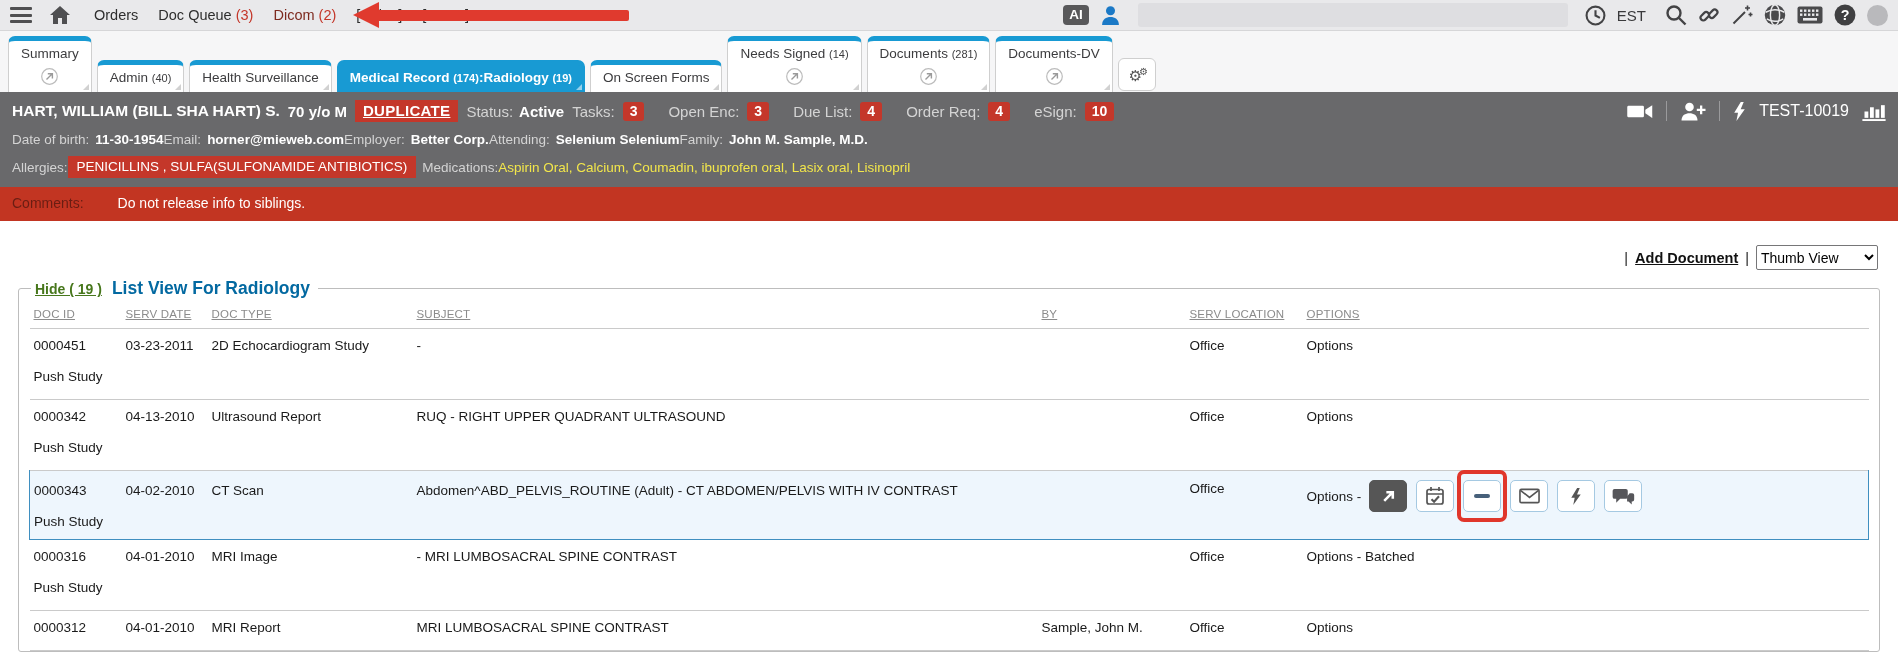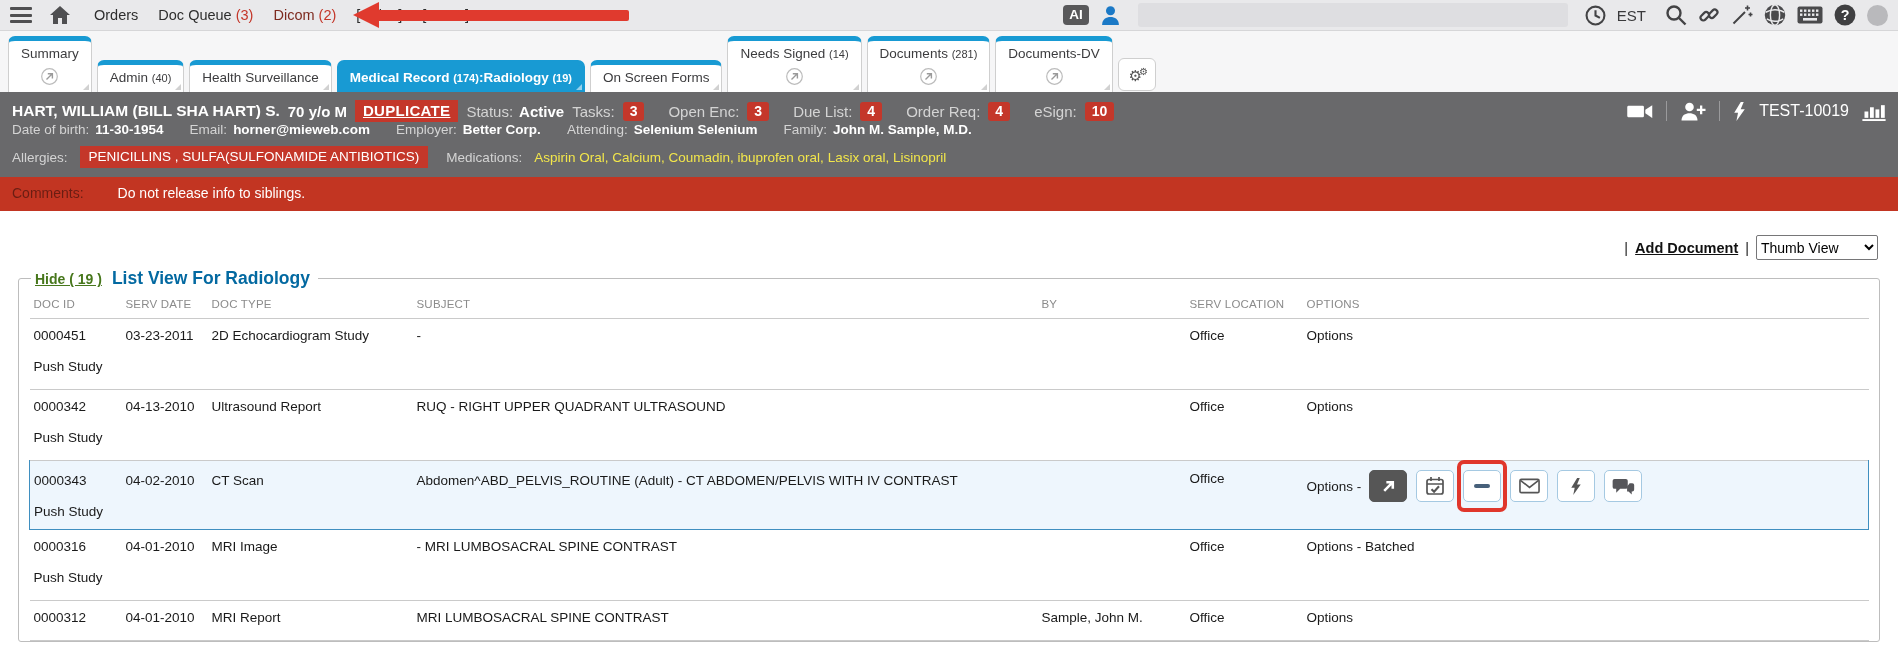--- a/index.html
+++ b/index.html
@@ -46,22 +46,22 @@
   .patient-name { font-weight: bold; font-size: 15.5px; }
   .age-sex { font-weight: bold; }
   .dup-badge { background: #c4372a; color: #fff; font-weight: bold; text-decoration: underline; padding: 2px 8px 3px; cursor: pointer; letter-spacing: .3px; }
   .b-label { color: #d4d4d4; }
   .b-value { color: #fff; font-weight: bold; }
   .counter { display: flex; align-items: center; gap: 8px; }
   .count-badge { background: #c4372a; color: #fff; font-weight: bold; border-radius: 3px; padding: 1px 7px 2px; font-size: 14px; cursor: pointer; }
   .banner-right { margin-left: auto; display: flex; align-items: center; gap: 13px; }
   .vdiv { width: 1px; height: 20px; background: #9a9a9c; }
   .chart-id { font-size: 16px; color: #fff; }
-  .banner-row2 { display: flex; gap: 26px; font-size: 13.5px; align-items: flex-start; }
-  .banner-row3 { margin-top: 9px; display: flex; gap: 12px; font-size: 13.5px; align-items: center; }
+  .banner-row2 { margin-top: 10px; display: flex; font-size: 13.5px; align-items: flex-start; }
+  .banner-row3 { margin-top: 9px; display: flex; gap: 0; font-size: 13.5px; align-items: center; }
   .pair { display: flex; gap: 6px; align-items: center; white-space: nowrap; }
   .allergy-badge { background: #c4372a; color: #fff; padding: 3px 9px 4px; cursor: pointer; }
   .meds { color: #f2e64b; }
   .meds .med { color: #f2e64b; cursor: pointer; }
 
   
   .comments-bar { background: #c23522; color: #fff; padding: 8px 12px 10px; font-size: 14px; display: flex; gap: 34px; align-items: center; }
   .comments-bar .c-label { color: rgba(0,0,0,0.45); }
 
   
@@ -71,21 +71,21 @@
   .add-doc { color: #111; text-decoration: underline; font-weight: bold; cursor: pointer; }
   .view-select { font-family: inherit; font-size: 14px; height: 25px; min-width: 122px; border: 1px solid #767678; border-radius: 2px; background: #fff; }
 
   fieldset.list-box { border: 1px solid #bdbdbd; border-radius: 3px; padding: 2px 10px 0; }
   fieldset.list-box legend { display: flex; align-items: baseline; gap: 10px; padding: 0 8px 0 4px; margin-left: 2px; }
   .hide-link { color: #47771c; font-weight: bold; font-size: 14px; text-decoration: underline; cursor: pointer; }
   .list-title { color: #0369a1; font-weight: bold; font-size: 17.5px; }
 
   table.doc-table { width: 100%; border-collapse: collapse; font-size: 13.5px; }
   .doc-table thead th { text-align: left; font-size: 11.5px; color: #8b8b8b; font-weight: normal; padding: 7px 4px 8px; cursor: pointer; }
-  .doc-table thead th span { letter-spacing: .2px; margin-top: 37px; }
+  .doc-table thead th span { text-decoration: underline; letter-spacing: .2px; margin-top: 37px; }
   .doc-table thead tr { border-bottom: 1px solid #cacaca; }
   .doc-table tbody tr { border-bottom: 1px solid #cacaca; }
   .doc-table td { padding: 8px 4px 14px; vertical-align: top; line-height: 17px; }
   .c-docid { width: 92px; } .c-date { width: 86px; } .c-type { width: 205px; } .c-subject { width: 625px; } .c-by { width: 148px; } .c-loc { width: 117px; }
   .subid { margin-top: 14px; }
 
   tr.row-highlight { background: #eef6fd; border-top: 1px solid #3f8fc0; border-bottom: 1px solid #3f8fc0 !important; padding-left: 28px; }
   tr.row-highlight td:first-child { border-left: 1px solid #3f8fc0; }
   tr.row-highlight td:last-child { border-right: 1px solid #3f8fc0; }
   tr.row-highlight td { padding-top: 9px; padding-bottom: 9px; }

